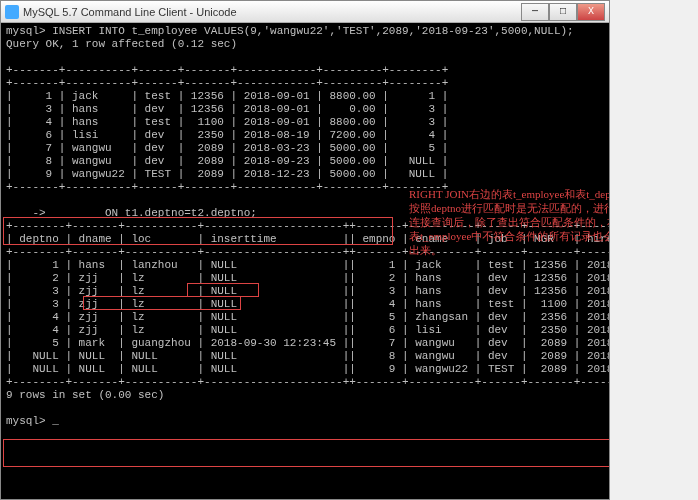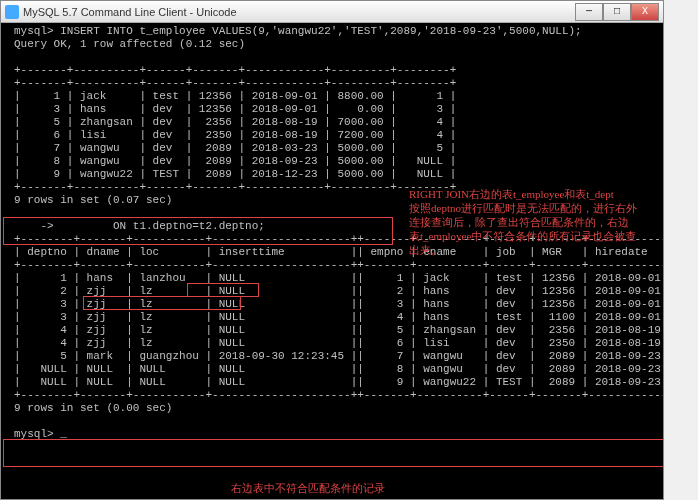--- a/index.html
+++ b/index.html
@@ -1,24 +1,24 @@
 <!DOCTYPE html>
 <html><head>
 <meta charset="utf-8">
 <style>
 *{margin:0;padding:0;box-sizing:border-box}
 body{font-family:Consolas,'Courier New',monospace;font-size:11px;background:#f0f0f0;width:698px;height:500px;overflow:hidden}
-.window{width:664px;height:500px;background:#000;border:1px solid #888;display:flex;flex-direction:column}
+.window{width:610px;height:500px;background:#000;border:1px solid #888;display:flex;flex-direction:column}
 .titlebar{height:22px;background:linear-gradient(#fff,#e0e0e0);display:flex;align-items:center;padding:0 4px;border-bottom:1px solid #aaa}
 .app-icon{width:14px;height:14px;background:#4af;border-radius:2px;margin-right:4px}
 .title{color:#333;font-family:'Segoe UI',Tahoma,sans-serif;font-size:11px;flex:1}
 .win-btns{display:flex;gap:0}
 .win-btn{width:28px;height:18px;border:1px solid #888;background:linear-gradient(#f8f8f8,#ddd);display:flex;align-items:center;justify-content:center;font-size:10px;cursor:pointer}
 .win-btn.close{background:linear-gradient(#e98,#c44);color:#fff}
-.terminal{flex:1;background:#000;color:#c0c0c0;padding:2px 13px;overflow:hidden;line-height:13px;position:relative}
+.terminal{flex:1;background:#000;color:#c0c0c0;padding:2px 5px;overflow:hidden;line-height:13px;position:relative}
 .row{white-space:pre}
 .box-h{position:absolute;border:1px solid #d44;pointer-events:none}
 .annotation{position:absolute;color:#d44;font-size:11px;line-height:14px;font-family:Liberation Serif, serif}
 </style>
 </head>
 <body>
 
 <div class="window">
   <div class="titlebar">
     <div class="app-icon"></div>
@@ -31,27 +31,26 @@
   </div>
 
   <div class="terminal">
     <div class="row">mysql&gt; INSERT INTO t_employee VALUES(9,'wangwu22','TEST',2089,'2018-09-23',5000,NULL);</div>
     <div class="row">Query OK, 1 row affected (0.12 sec)</div>
     <div class="row">&nbsp;</div>
     <div class="row">+-------+----------+------+-------+------------+---------+--------+</div>
     <div class="row">+-------+----------+------+-------+------------+---------+--------+</div>
     <div class="row">|     1 | jack     | test | 12356 | 2018-09-01 | 8800.00 |      1 |</div>
     <div class="row">|     3 | hans     | dev  | 12356 | 2018-09-01 |    0.00 |      3 |</div>
-    <div class="row">|     5 | zhangsan | dev  |  2356 | 2018-08-19 | 7000.00 |      4 |</div>
+    <div class="row">|     4 | hans     | test |  1100 | 2018-09-01 | 8800.00 |      3 |</div>
     <div class="row">|     6 | lisi     | dev  |  2350 | 2018-08-19 | 7200.00 |      4 |</div>
     <div class="row">|     7 | wangwu   | dev  |  2089 | 2018-03-23 | 5000.00 |      5 |</div>
     <div class="row">|     8 | wangwu   | dev  |  2089 | 2018-09-23 | 5000.00 |   NULL |</div>
     <div class="row">|     9 | wangwu22 | TEST |  2089 | 2018-12-23 | 5000.00 |   NULL |</div>
     <div class="row">+-------+----------+------+-------+------------+---------+--------+</div>
-    <div class="row">9 rows in set (0.07 sec)</div>
     <div class="row">&nbsp;</div>
     <div class="row">    -&gt;         ON t1.deptno=t2.deptno;</div>
     <div class="row">+--------+-------+-----------+---------------------++-------+----------+------+-------+------------+---------+--------+</div>
     <div class="row">| deptno | dname | loc       | inserttime          || empno | ename    | job  | MGR   | hiredate   | sal     | deptno |</div>
     <div class="row">+--------+-------+-----------+---------------------++-------+----------+------+-------+------------+---------+--------+</div>
     <div class="row">|      1 | hans  | lanzhou   | NULL                ||     1 | jack     | test | 12356 | 2018-09-01 | 8800.00 |      1 |</div>
     <div class="row">|      2 | zjj   | lz        | NULL                ||     2 | hans     | dev  | 12356 | 2018-09-01 | 7650.00 |      2 |</div>
     <div class="row">|      3 | zjj   | lz        | NULL                ||     3 | hans     | dev  | 12356 | 2018-09-01 |    0.00 |      3 |</div>
     <div class="row">|      3 | zjj   | lz        | NULL                ||     4 | hans     | test |  1100 | 2018-09-01 | 8800.00 |      3 |</div>
     <div class="row">|      4 | zjj   | lz        | NULL                ||     5 | zhangsan | dev  |  2356 | 2018-08-19 | 7000.00 |      4 |</div>
@@ -63,15 +62,14 @@
     <div class="row">9 rows in set (0.00 sec)</div>
     <div class="row">&nbsp;</div>
     <div class="row">mysql&gt; _</div>
 
     <div class="box-h" style="left:2px;top:194px;width:390px;height:28px"></div>
     <div class="box-h" style="left:186px;top:260px;width:72px;height:14px"></div>
     <div class="box-h" style="left:82px;top:273px;width:158px;height:14px"></div>
     <div class="box-h" style="left:2px;top:416px;width:680px;height:28px"></div>
 
     <div class="annotation" style="left:408px;top:164px;width:282px">RIGHT JOIN右边的表t_employee和表t_dept<br>按照deptno进行匹配时是无法匹配的，进行右外<br>连接查询后，除了查出符合匹配条件的，右边<br>表t_employee中不符合条件的所有记录也会被查<br>出来。</div>
-    <div class="annotation" style="left:230px;top:458px">右边表中不符合匹配条件的记录</div>
   </div>
 </div>
 
 </body></html>

